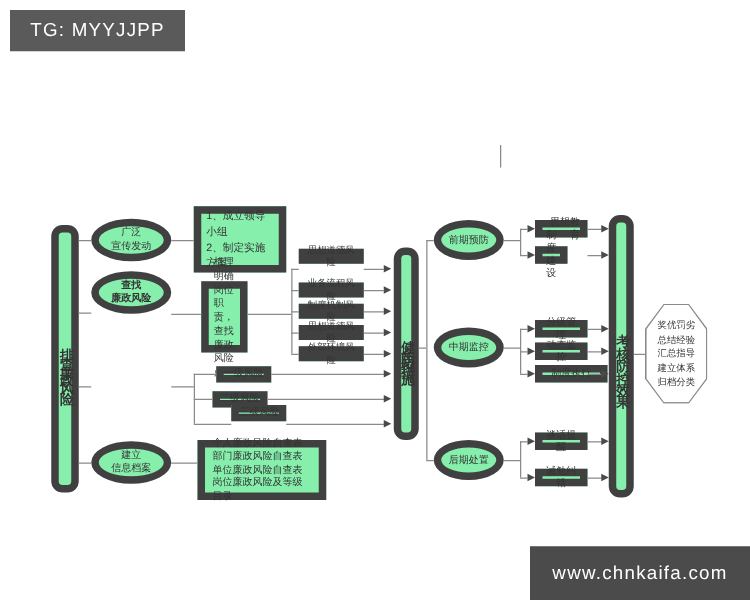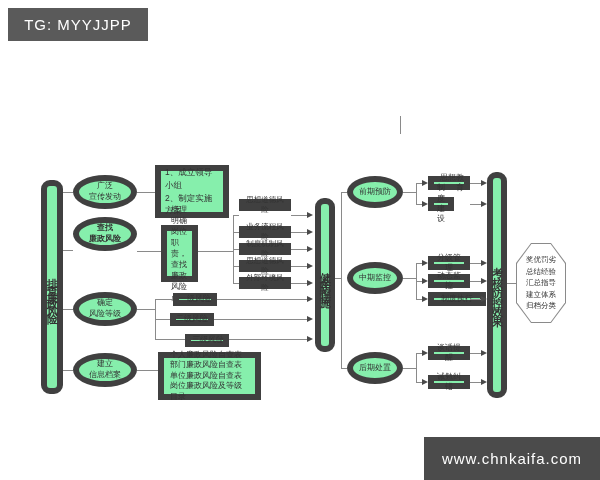--- a/index.html
+++ b/index.html
@@ -44,38 +44,36 @@
   <div class="vline" style="left:400px;top:116px;height:18px;"></div>
 
   <div class="node vbar" style="left:41px;top:180px;width:22px;height:214px;">排查廉政风险</div>
   <div class="node vbar" style="left:315px;top:198px;width:20px;height:154px;letter-spacing:5px;">健全防控措施</div>
   <div class="node vbar" style="left:487px;top:172px;width:20px;height:226px;letter-spacing:10px;">考核防控效果</div>
 
   <div class="node ellipse" style="left:73px;top:175px;width:64px;height:34px;">广泛
 宣传发动</div>
   <div class="node ellipse" style="left:73px;top:217px;width:64px;height:34px;font-weight:bold;">查找
 廉政风险</div>
-  <div class="node ellipse" style="left:73px;top:292px;width:64px;height:34px;">确定
-风险等级</div>
   <div class="node ellipse" style="left:73px;top:353px;width:64px;height:34px;">建立
 信息档案</div>
 
   <div class="node rect pre left-align" style="left:155px;top:165px;width:74px;height:53px;font-size:8.5px;padding:3px 4px;line-height:1.5;">1、成立领导小组
 2、制定实施方案</div>
   <div class="node rect left-align" style="left:161px;top:225px;width:37px;height:57px;padding:3px 4px;line-height:11px;">梳理明确岗位职责，查找廉政风险点</div>
 
   <div class="node rect" style="left:239px;top:199px;width:52px;height:12px;font-size:7.5px;">思想道德风险</div>
   <div class="node rect" style="left:239px;top:226px;width:52px;height:12px;font-size:7.5px;">业务流程风险</div>
   <div class="node rect" style="left:239px;top:243px;width:52px;height:12px;font-size:7.5px;">制度机制风险</div>
   <div class="node rect" style="left:239px;top:260px;width:52px;height:12px;font-size:7.5px;">思想道德风险</div>
   <div class="node rect" style="left:239px;top:277px;width:52px;height:12px;font-size:7.5px;">外部环境风险</div>
 
   <div class="node rect" style="left:173px;top:293px;width:44px;height:13px;">一级风险</div>
   <div class="node rect" style="left:170px;top:313px;width:44px;height:13px;">二级风险</div>
-  <div class="node rect" style="left:185px;top:334px;width:44px;height:13px;font-style:italic;">三级风险</div>
+  <div class="node rect" style="left:185px;top:324px;width:44px;height:13px;font-style:italic;">三级风险</div>
 
   <div class="node rect pre left-align" style="left:158px;top:352px;width:103px;height:48px;padding:3px 6px;line-height:10.5px;">个人廉政风险自查表
 部门廉政风险自查表
 单位廉政风险自查表
 岗位廉政风险及等级目录</div>
 
   <div class="node ellipse" style="left:347px;top:176px;width:56px;height:32px;">前期预防</div>
   <div class="node ellipse" style="left:347px;top:262px;width:56px;height:32px;text-align:center;">中期监控</div>
   <div class="node ellipse" style="left:347px;top:352px;width:56px;height:32px;">后期处置</div>
 

